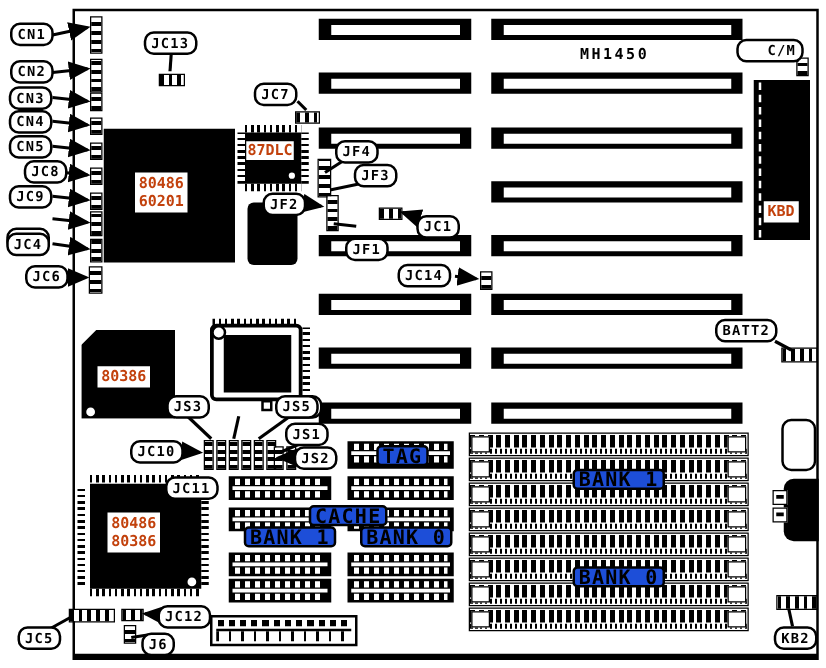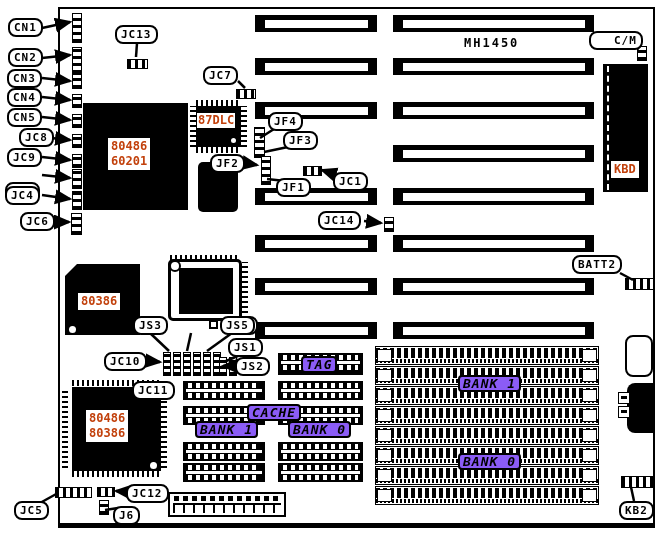--- a/index.html
+++ b/index.html
@@ -48,22 +48,22 @@
         background-position:0 1px,0 12px;
         background-repeat:no-repeat;}
   .simm:before,.simm:after{content:"";position:absolute;top:2px;bottom:2px;width:13px;
         background:#fff;border:1px solid #000;}
   .simm:before{left:1px;}
   .simm:after{right:1px;}
   
   .co{background:#fff;border:2px solid #000;border-radius:8px;font-weight:bold;font-size:11px;
       line-height:13px;padding:1px 4px;white-space:nowrap;z-index:30;letter-spacing:1px;}
   
-  .sock-label{background:#8b5cf6;border:2px solid #000;border-radius:4px;font-weight:bold;font-size:13px;
-      line-height:13px;padding:0 3px;white-space:nowrap;z-index:20;letter-spacing:1px;font-style:italic;}
+  .sock-label{background:#1d4ed8;border:2px solid #000;border-radius:4px;font-weight:bold;font-size:16px;
+      line-height:13px;padding:0 3px;white-space:nowrap;z-index:20;letter-spacing:1px;}
   .model{font-weight:bold;font-size:12px;letter-spacing:2px;z-index:6;}
   
   .kbd{background:#000;z-index:5;}
   .kbd:before{content:"";position:absolute;left:4px;top:2px;bottom:2px;border-left:2px dashed #fff;}
   
   .batt{border:2px solid #000;border-radius:8px;background:#fff;z-index:5;}
   
   .din{background:#000;border-radius:8px 0 0 8px;z-index:5;}
   .din-tab{background:#fff;border:1px solid #000;z-index:6;}
   .din-tab:after{content:"";position:absolute;left:2px;right:2px;top:3px;height:3px;background:#000;}
@@ -276,21 +276,21 @@
   <div class="abs co" style="left:7px;top:128px;margin-left:12px;">JC8</div>
   <div class="abs co" style="left:7px;top:148px;">JC9</div>
   <div class="abs co" style="left:5px;top:182px;font-style:italic;">JC3</div>
   <div class="abs co" style="left:5px;top:186px;">JC4</div>
   <div class="abs co" style="left:20px;top:212px;">JC6</div>
   <div class="abs co" style="left:115px;top:25px;">JC13</div>
   <div class="abs co" style="left:203px;top:66px;">JC7</div>
   <div class="abs co" style="left:268px;top:112px;">JF4</div>
   <div class="abs co" style="left:283px;top:131px;">JF3</div>
   <div class="abs co" style="left:210px;top:154px;">JF2</div>
-  <div class="abs co" style="left:276px;top:178px;">JF1</div>
+  <div class="abs co" style="left:276px;top:190px;">JF1</div>
   <div class="abs co" style="left:333px;top:172px;">JC1</div>
   <div class="abs co" style="left:318px;top:211px;">JC14</div>
   <div class="abs co" style="left:589px;top:31px;padding-left:23px;">C/M</div>
   <div class="abs co" style="left:572px;top:255px;">BATT2</div>
   <div class="abs co" style="left:133px;top:316px;">JS3</div>
   <div class="abs co" style="left:175px;top:316px;margin-left:48px;">JS4</div>
   <div class="abs co" style="left:220px;top:316px;">JS5</div>
   <div class="abs co" style="left:228px;top:338px;">JS1</div>
   <div class="abs co" style="left:235px;top:357px;text-align:right;">JS2</div>
   <div class="abs co" style="left:104px;top:352px;">JC10</div>

